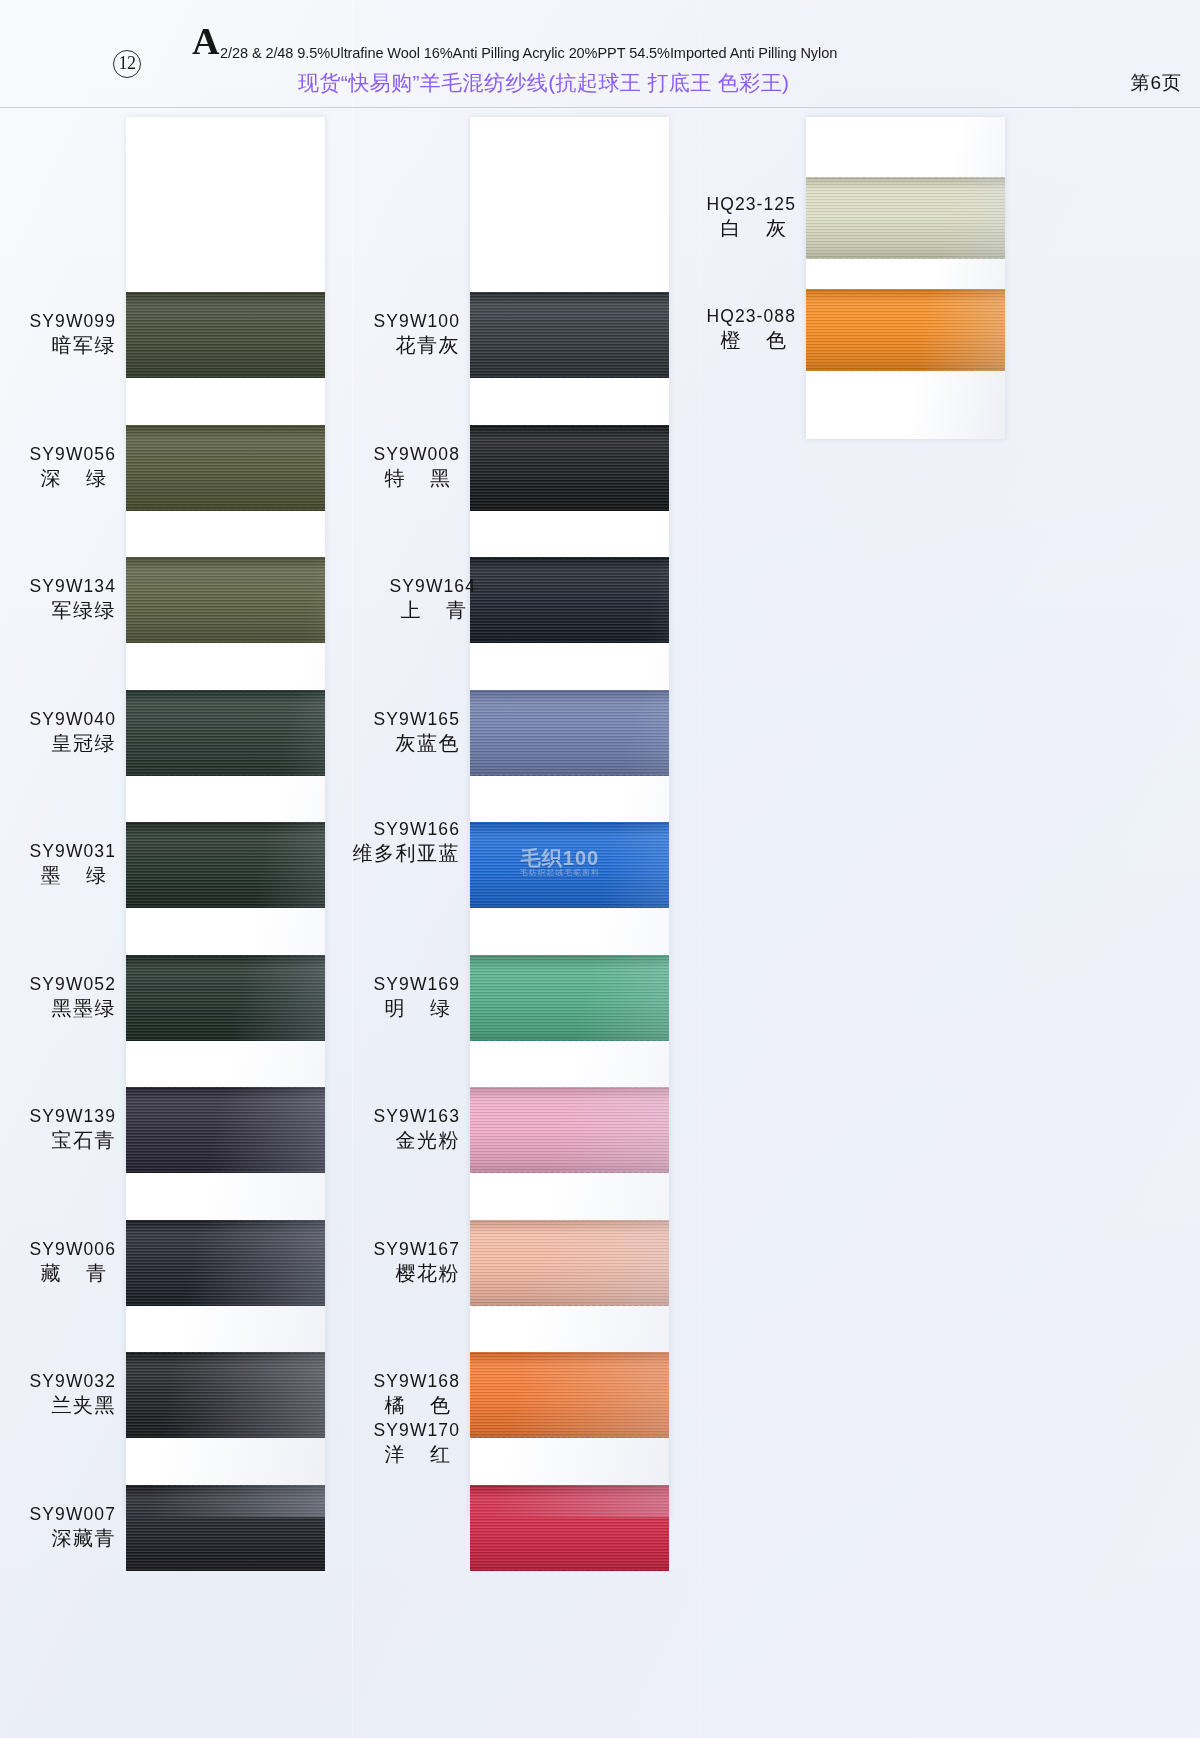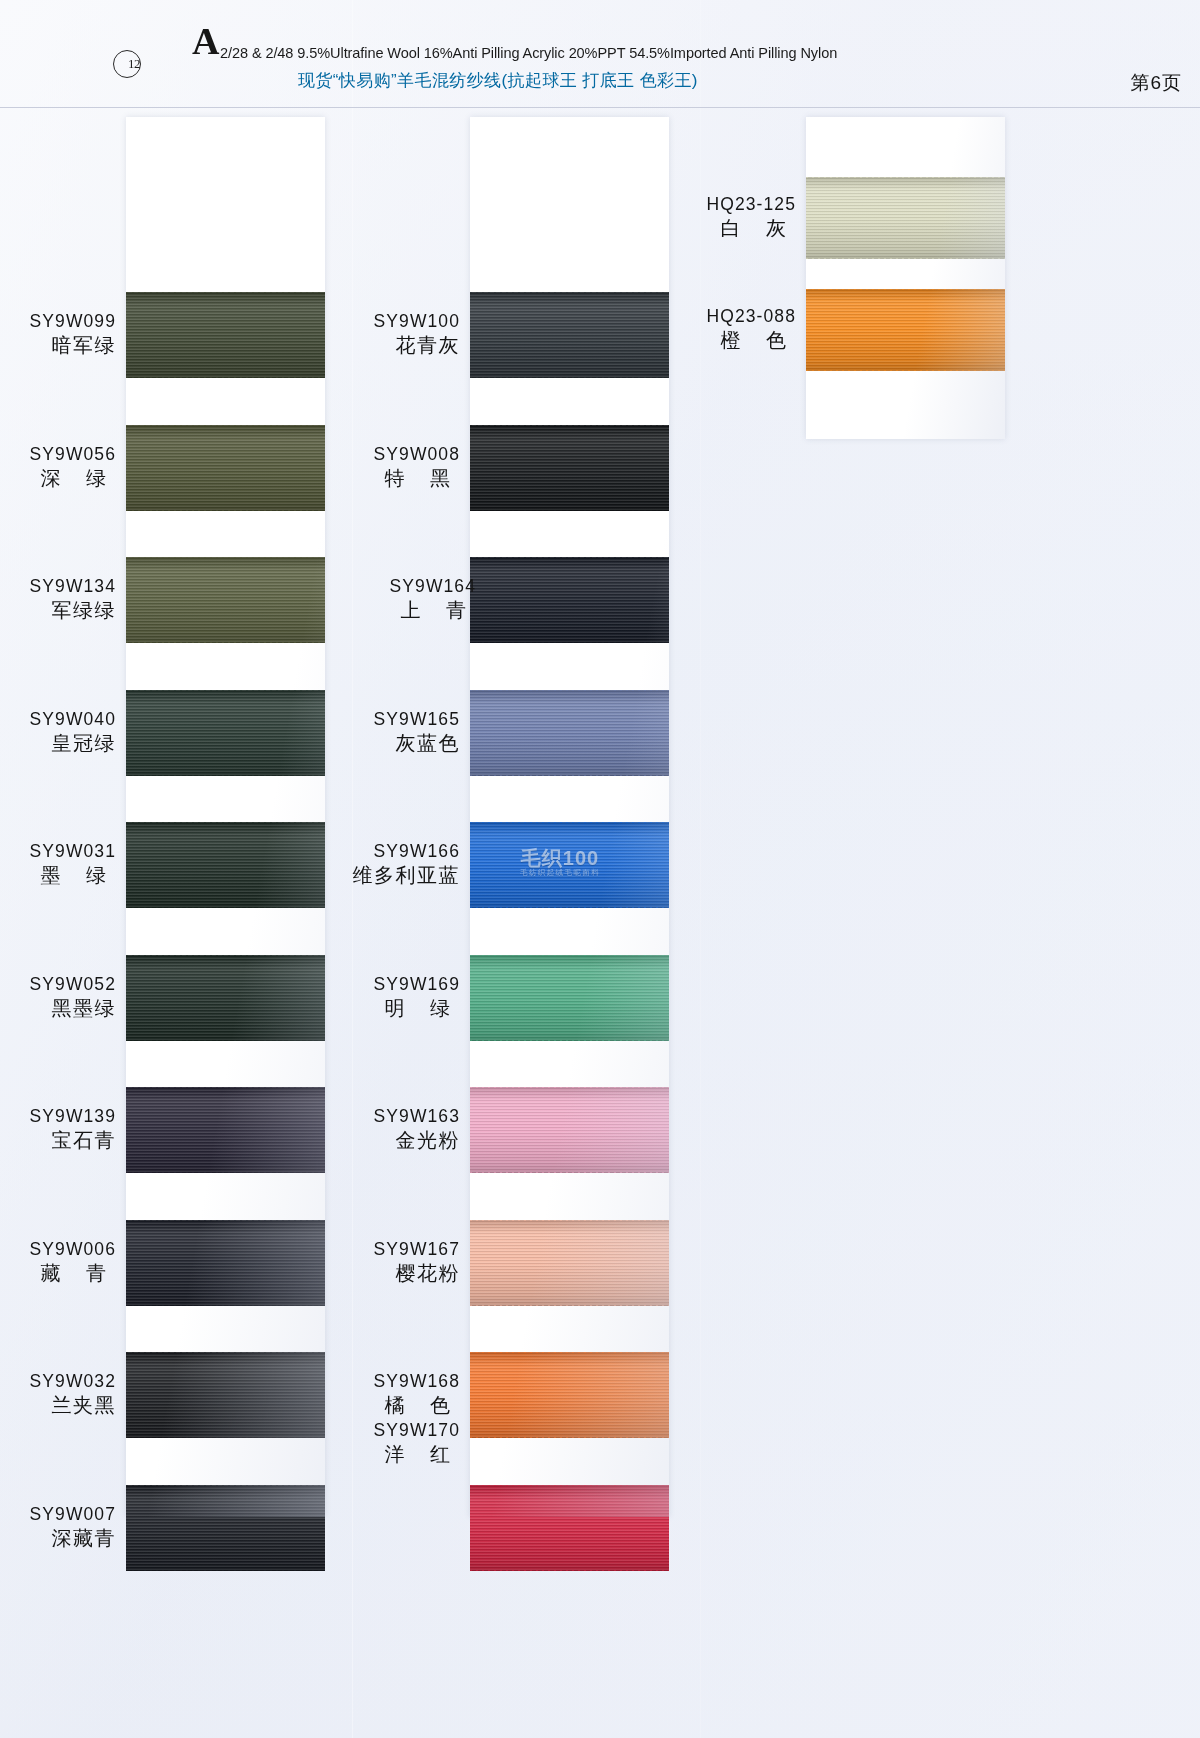--- a/index.html
+++ b/index.html
@@ -42,23 +42,23 @@
   }
   .circle-num {
     position: absolute;
     left: 113px;
     top: 50px;
     width: 28px; height: 28px;
     border: 1.6px solid #2a2a2a;
     border-radius: 50%;
     color: #1d1d1d;
     font-family: "Liberation Serif", "DejaVu Serif", serif;
-    font-size: 13px;
+    font-size: 18px;
     line-height: 25px;
-    text-align: right;
+    text-align: center;
     letter-spacing: -0.5px;
   }
   .letter-A {
     position: absolute;
     left: 192px;
     top: 22px;
     font-family: "Liberation Serif", "DejaVu Serif", serif;
     font-size: 38px;
     font-weight: 700;
     color: #171717;
@@ -81,22 +81,22 @@
     color: #1b1b1b;
     white-space: nowrap;
     letter-spacing: -0.1px;
     transform: scaleX(0.97);
     transform-origin: left center;
   }
   .tagline {
     position: absolute;
     left: 298px;
     top: 69px;
-    font-size: 17px;
-    color: #0369a1;
+    font-size: 21px;
+    color: #8b5cf6;
     white-space: nowrap;
     letter-spacing: 0.4px;
   }
   .note-red {
     position: absolute;
     left: 298px;
     top: 90px;
     font-size: 16.5px;
     color: #d4232c;
     white-space: nowrap;
@@ -415,21 +415,21 @@
       <span class="name">特 黑</span>
     </div>
     <div class="label wide" style="left: 356px; top: 574px; width: 120px;">
       <span class="code">SY9W164</span>
       <span class="name">上 青</span>
     </div>
     <div class="label" style="left: 340px; top: 706.5px; width: 120px;">
       <span class="code">SY9W165</span>
       <span class="name">灰蓝色</span>
     </div>
-    <div class="label" style="left: 340px; top: 839px; width: 120px;">
+    <div class="label" style="left: 340px; top: 817px; width: 120px;">
       <span class="code">SY9W166</span>
       <span class="name">维多利亚蓝</span>
     </div>
     <div class="label wide" style="left: 340px; top: 971.5px; width: 120px;">
       <span class="code">SY9W169</span>
       <span class="name">明 绿</span>
     </div>
     <div class="label" style="left: 340px; top: 1104px; width: 120px;">
       <span class="code">SY9W163</span>
       <span class="name">金光粉</span>

